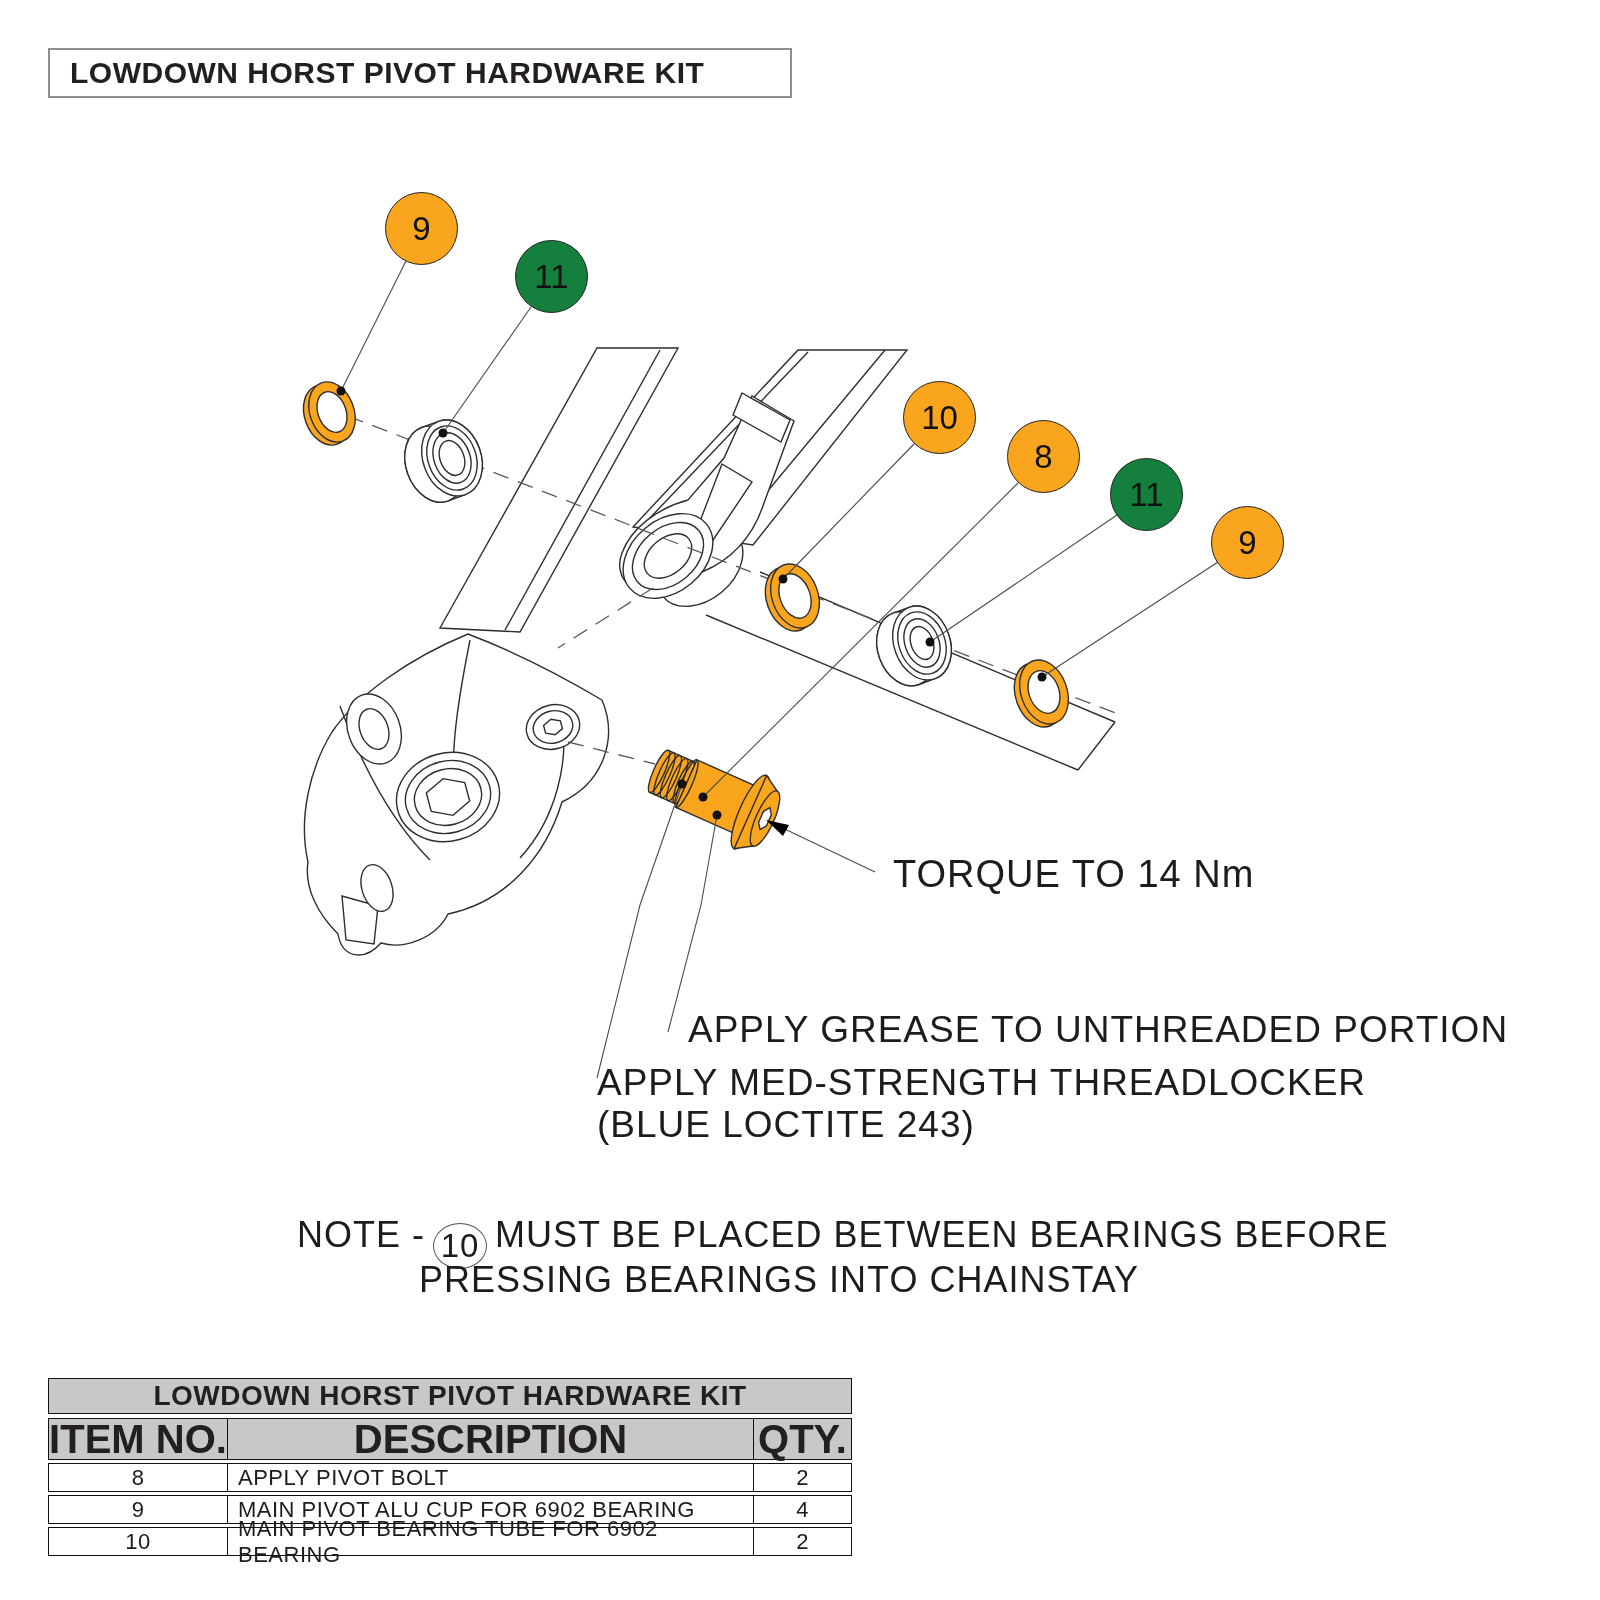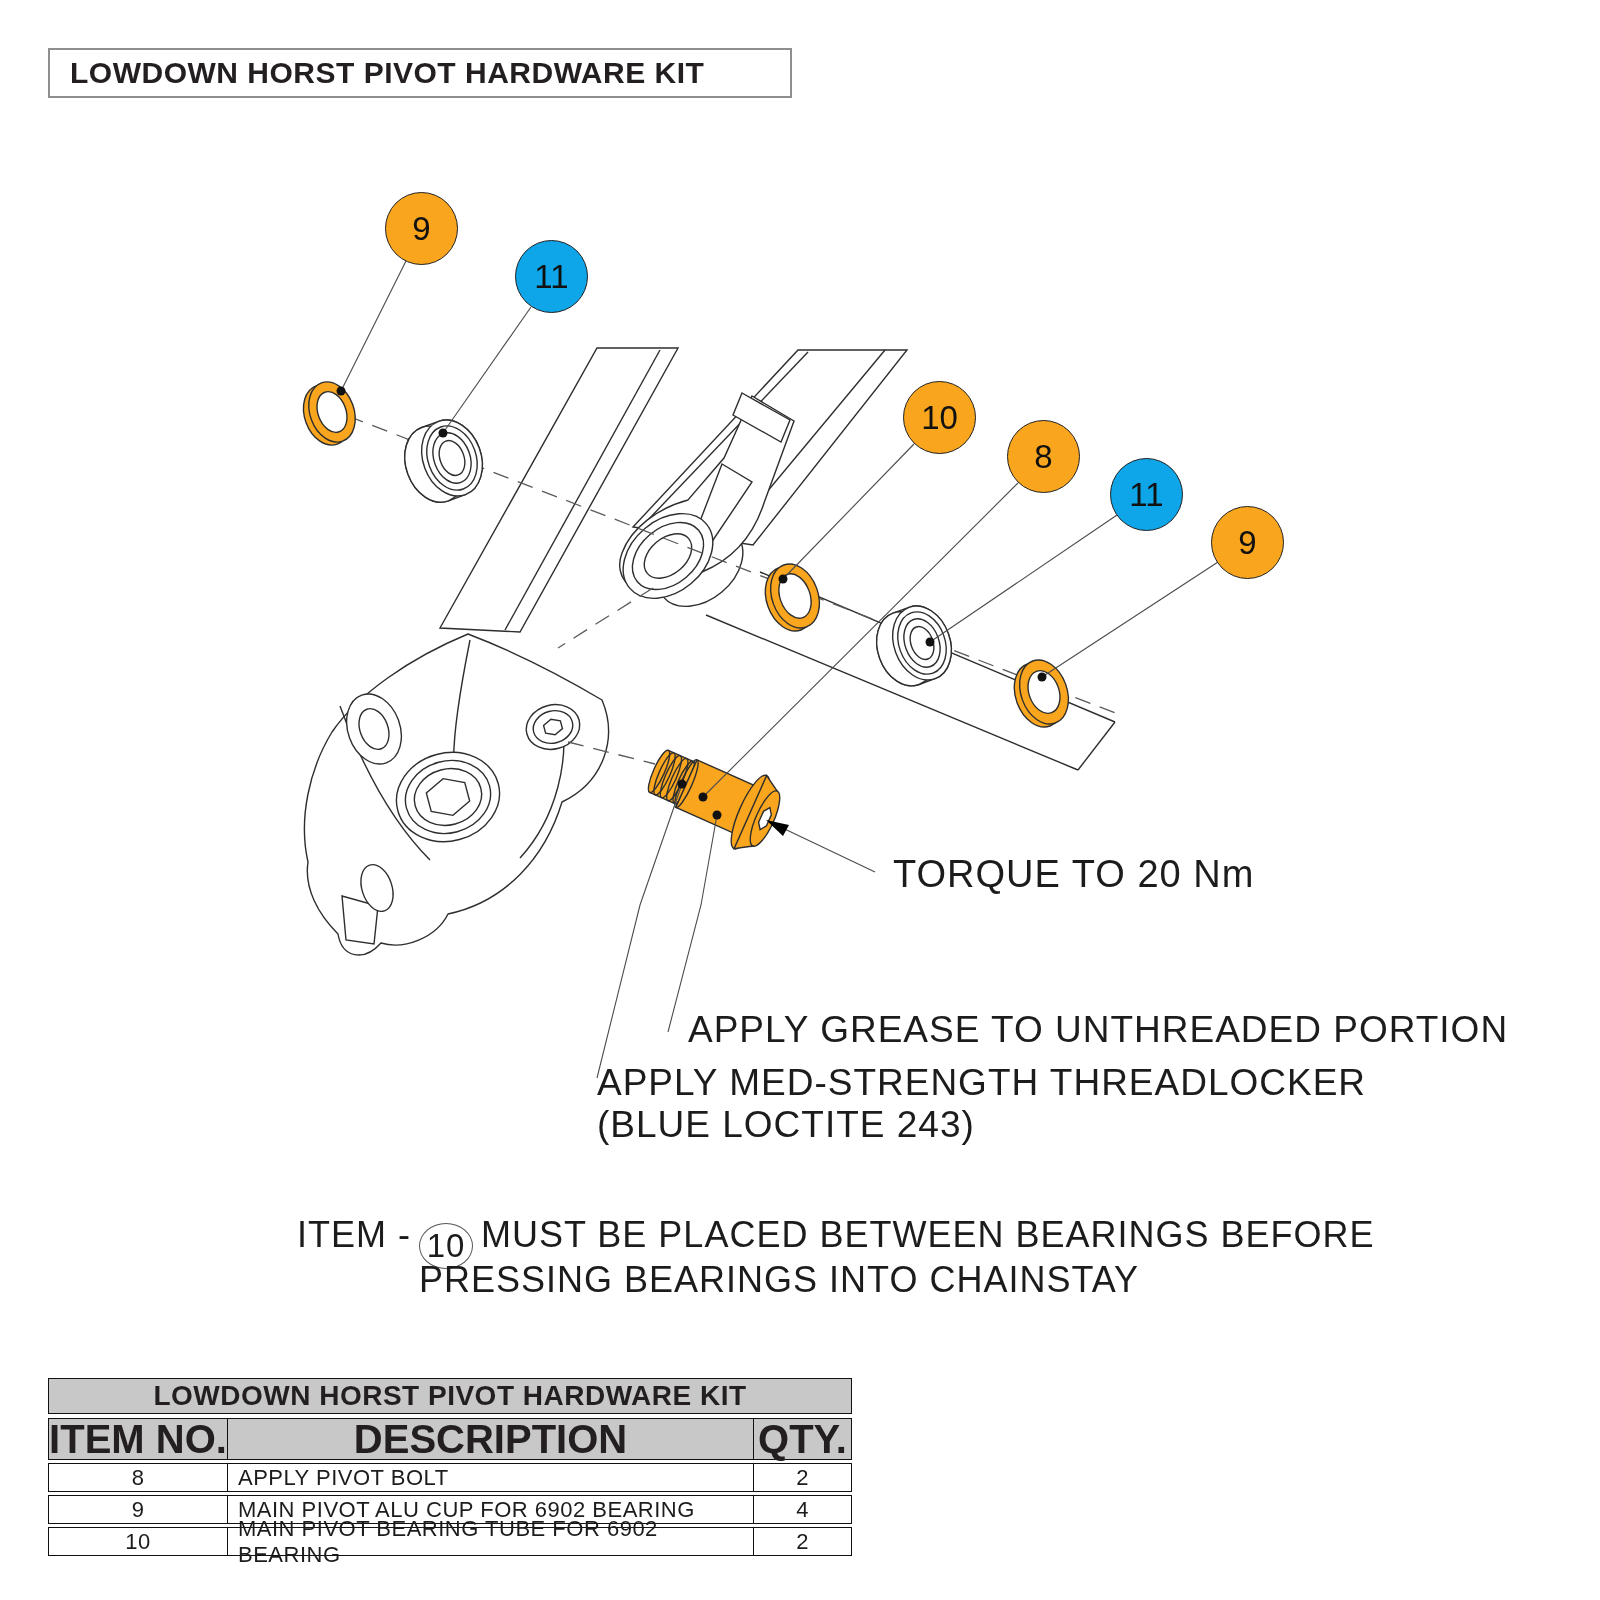--- a/index.html
+++ b/index.html
@@ -12,21 +12,21 @@
 
   .title-box {
     position:absolute; left:48px; top:48px; width:744px; height:50px;
     border:2px solid #8e8e8e; display:flex; align-items:center;
     padding-left:20px; box-sizing:border-box;
     font-weight:bold; font-size:30px; letter-spacing:.5px; color:#231f20;
   }
 
   .balloon {
     position:absolute; width:73px; height:73px; border-radius:50%;
-    border:1.6px solid #222; background:#0ea5e9; box-sizing:border-box;
+    border:1.6px solid #222; background:#15803d; box-sizing:border-box;
     display:flex; align-items:center; justify-content:center;
     font-size:33px; color:#111;
   }
   .balloon.filled { background:var(--accent); }
 
   .ann { position:absolute; white-space:nowrap; color:#1c1c1c; letter-spacing:1px; }
   .ann-torque { left:893px; top:853px; font-size:38px; }
   .ann-grease { left:688px; top:1009px; font-size:37px; }
   .ann-lock1  { left:597px; top:1062px; font-size:37px; }
   .ann-lock2  { left:597px; top:1104px; font-size:37px; }
@@ -229,27 +229,27 @@
   <div class="balloon filled" style="left:1007px; top:420px;">
       <span>8</span>
     </div>
   <div class="balloon" style="left:1110px; top:458px;">
       <span>11</span>
     </div>
   <div class="balloon filled" style="left:1211px; top:506px;">
       <span>9</span>
     </div>
 
-  <div class="ann ann-torque">TORQUE TO 20 Nm</div>
+  <div class="ann ann-torque">TORQUE TO 14 Nm</div>
   <div class="ann ann-lock1">APPLY MED-STRENGTH THREADLOCKER</div>
   <div class="ann ann-grease">APPLY GREASE TO UNTHREADED PORTION</div>
   <div class="ann ann-lock2">(BLUE LOCTITE 243)</div>
 
   <div class="ann ann-note1">
-    <span>ITEM -</span><span class="note-circle">10</span><span>MUST BE PLACED BETWEEN BEARINGS BEFORE</span>
+    <span>NOTE -</span><span class="note-circle">10</span><span>MUST BE PLACED BETWEEN BEARINGS BEFORE</span>
   </div>
   <div class="ann ann-note2">PRESSING BEARINGS INTO CHAINSTAY</div>
 
   <div class="bom">
     <div class="bom-title">LOWDOWN HORST PIVOT HARDWARE KIT</div>
     <div class="bom-head">
       <div class="c c1">ITEM NO.</div>
       <div class="c c2">DESCRIPTION</div>
       <div class="c c3">QTY.</div>
     </div>

